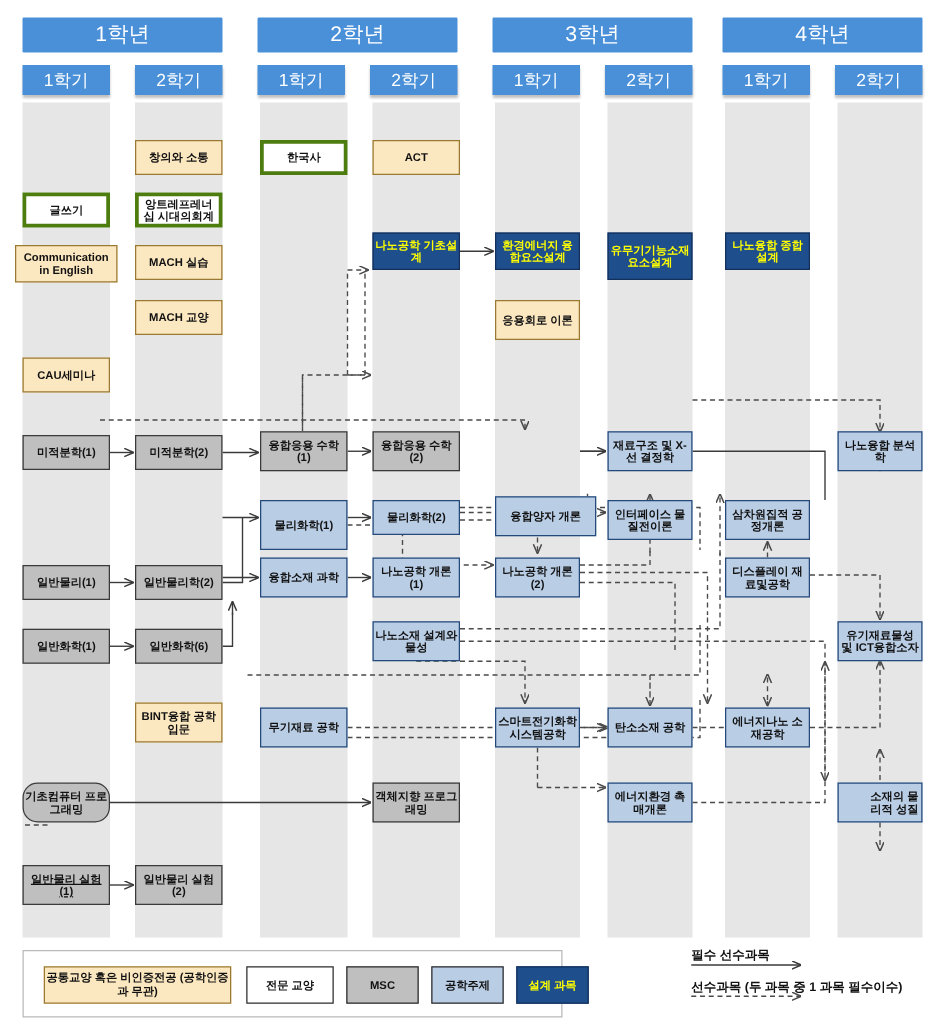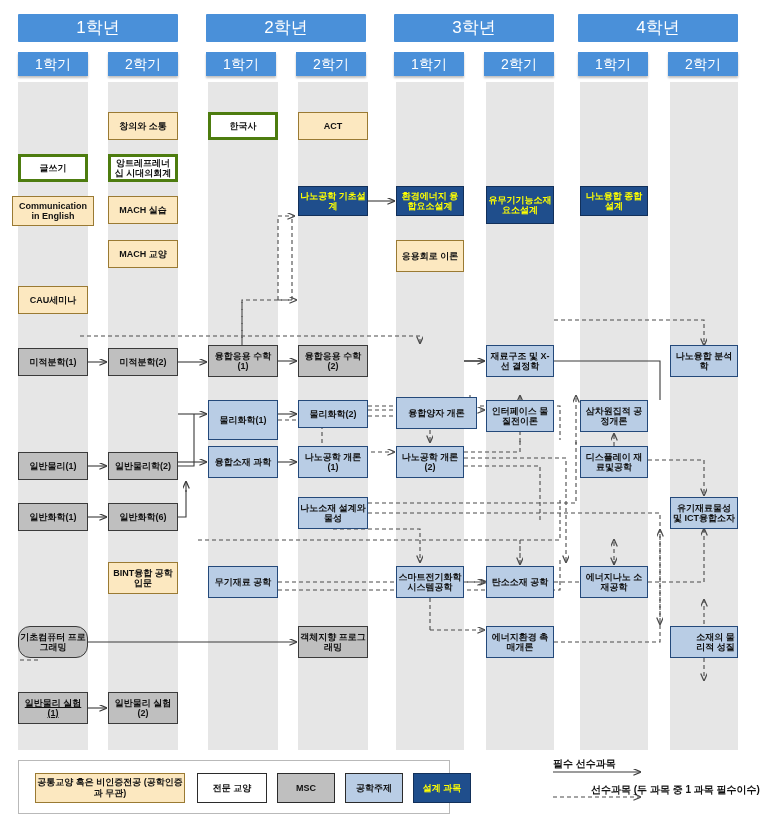--- a/index.html
+++ b/index.html
@@ -194,14 +194,14 @@
         <div class="lg n-msc" style="left: 258px; top: 12px; width: 58px; height: 30px; border: 1px solid rgb(43, 43, 43);">MSC</div>
         <div class="lg n-eng" style="left: 326px; top: 12px; width: 58px; height: 30px; border: 1px solid rgb(43, 43, 43);">공학주제</div>
         <div class="lg n-des" style="left: 394px; top: 12px; width: 58px; height: 30px; border: 1px solid rgb(18, 48, 90);">설계 과목</div>
       </div>
   </div>
   <svg class="wires" viewBox="0 0 761 827">
     <path class="solid" marker-end="url(#ah)" d="M553,772 H640"></path>
     <path class="dash" marker-end="url(#ahd)" d="M553,797 H640"></path>
   </svg>
   <div class="lgtxt" style="left:553px;top:757px;">필수 선수과목</div>
-  <div class="lgtxt" style="left:553px;top:783px;margin-left:38px;">선수과목 (두 과목 중 1 과목 필수이수)</div>
+  <div class="lgtxt" style="left:553px;top:783px;">선수과목 (두 과목 중 1 과목 필수이수)</div>
 </div>
 
 </body></html>

